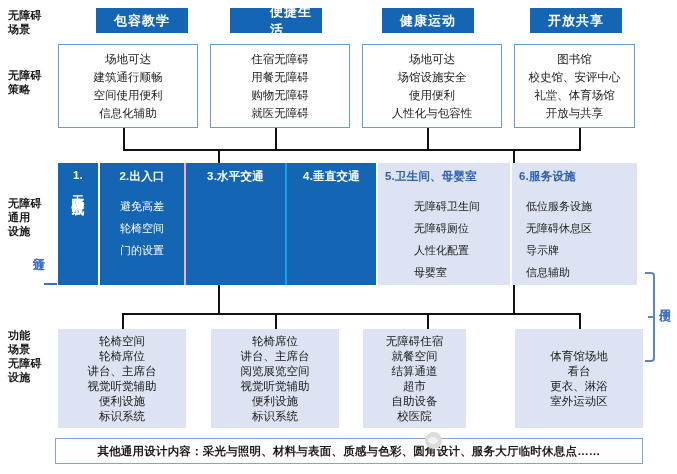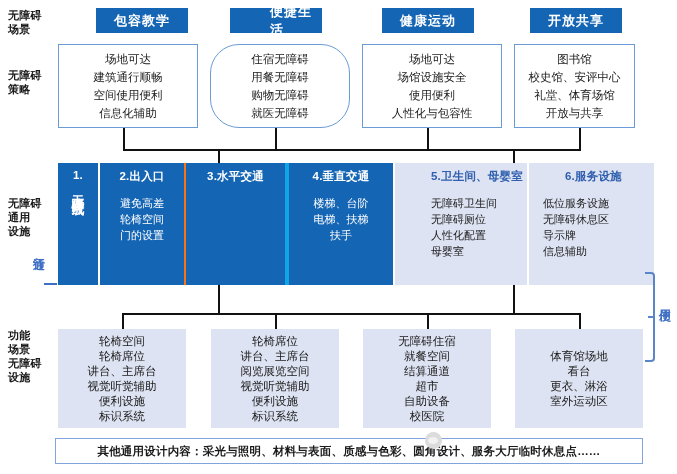--- a/index.html
+++ b/index.html
@@ -38,24 +38,24 @@
   .cell{
     box-sizing:border-box;position:relative;height:100%;
   }
   .cell.blue{background:#1565b5;}
   .cell.lav{background:#dde3f2;}
   .cell .ctitle{
     position:absolute;top:6px;left:0;right:0;
     font-weight:bold;font-size:11.5px;line-height:14px;letter-spacing:.2px;
   }
   .cell.blue .ctitle{color:#ffffff;text-align:center;}
-  .cell.lav  .ctitle{color:#2f5fae;text-align:left;padding-left:7px;margin-left:29px;}
+  .cell.lav  .ctitle{color:#2f5fae;text-align:left;padding-left:7px;}
   .cell .citems{
     position:absolute;top:32px;left:0;right:0;
-    font-size:11px;line-height:16px;
+    font-size:11px;line-height:22px;
   }
   .cell.blue .citems{color:#ffffff;text-align:center;}
   .cell.lav  .citems{color:#1a1a1a;text-align:left;padding-left:14px;}
 
   
   .cell.vert .ctitle{top:5px;}
   .cell.vert .citems{
     top:22px;writing-mode:vertical-rl;text-orientation:upright;
     left:0;right:0;margin:0 auto;width:16px;
     font-weight:bold;font-size:12.5px;line-height:16px;letter-spacing:2px;
@@ -119,21 +119,21 @@
 
 <div class="abs chip" style="left:96px;top:8px;width:92px;height:25px;">包容教学</div>
 <div class="abs chip" style="left:230px;top:8px;width:92px;height:25px;padding-left:40px;">便捷生活</div>
 <div class="abs chip" style="left:382px;top:8px;width:92px;height:25px;">健康运动</div>
 <div class="abs chip" style="left:530px;top:8px;width:92px;height:25px;">开放共享</div>
 
 <div class="abs stratbox" style="left:58px;top:44px;width:140px;height:84px;white-space:pre-line;">场地可达
 建筑通行顺畅
 空间使用便利
 信息化辅助</div>
-<div class="abs stratbox" style="left:210px;top:44px;width:140px;height:84px;white-space:pre-line;border-radius:29px;">住宿无障碍
+<div class="abs stratbox" style="left:210px;top:44px;width:140px;height:84px;white-space:pre-line;">住宿无障碍
 用餐无障碍
 购物无障碍
 就医无障碍</div>
 <div class="abs stratbox" style="left:362px;top:44px;width:140px;height:84px;white-space:pre-line;">场地可达
 场馆设施安全
 使用便利
 人性化与包容性</div>
 <div class="abs stratbox" style="left:514px;top:44px;width:121px;height:84px;white-space:pre-line;">图书馆
 校史馆、安评中心
 礼堂、体育场馆
@@ -154,29 +154,26 @@
     <div class="citems">无障碍流线</div>
   </div>
 
   <div class="cell blue" style="width:86px;border-left:2px solid #ffffff;">
     <div class="ctitle">2.出入口</div>
     <div class="citems" style="white-space:pre-line;">避免高差
 轮椅空间
 门的设置</div>
   </div>
 
-  <div class="cell blue" style="width:101px;border-left:2px solid #f97316;">
+  <div class="cell blue" style="width:101px;border-left:2px solid #f9a8d4;">
     <div class="ctitle">3.水平交通</div>
   </div>
 
-  <div class="cell blue" style="width:108px;border-left:4px solid #0ea5e9;">
+  <div class="cell blue" style="width:91px;border-left:2px solid #0ea5e9;">
     <div class="ctitle">4.垂直交通</div>
-    <div class="citems" style="white-space:pre-line;">楼梯、台阶
-电梯、扶梯
-扶手</div>
   </div>
 
   <div class="cell lav" style="width:134px;border-left:2px solid #ffffff;">
     <div class="ctitle">5.卫生间、母婴室</div>
     <div class="citems" style="white-space:pre-line;padding-left:36px;">无障碍卫生间
 无障碍厕位
 人性化配置
 母婴室</div>
   </div>
 
@@ -202,21 +199,21 @@
 讲台、主席台
 视觉听觉辅助
 便利设施
 标识系统</div>
 <div class="abs funcbox" style="left:211px;top:329px;width:128px;height:99px;white-space:pre-line;">轮椅席位
 讲台、主席台
 阅览展览空间
 视觉听觉辅助
 便利设施
 标识系统</div>
-<div class="abs funcbox" style="left:363px;top:329px;width:128px;height:99px;white-space:pre-line;">无障碍住宿
+<div class="abs funcbox" style="left:363px;top:329px;width:103px;height:99px;white-space:pre-line;">无障碍住宿
 就餐空间
 结算通道
 超市
 自助设备
 校医院</div>
 <div class="abs funcbox" style="left:515px;top:329px;width:128px;height:99px;white-space:pre-line;">体育馆场地
 看台
 更衣、淋浴
 室外运动区</div>
 

